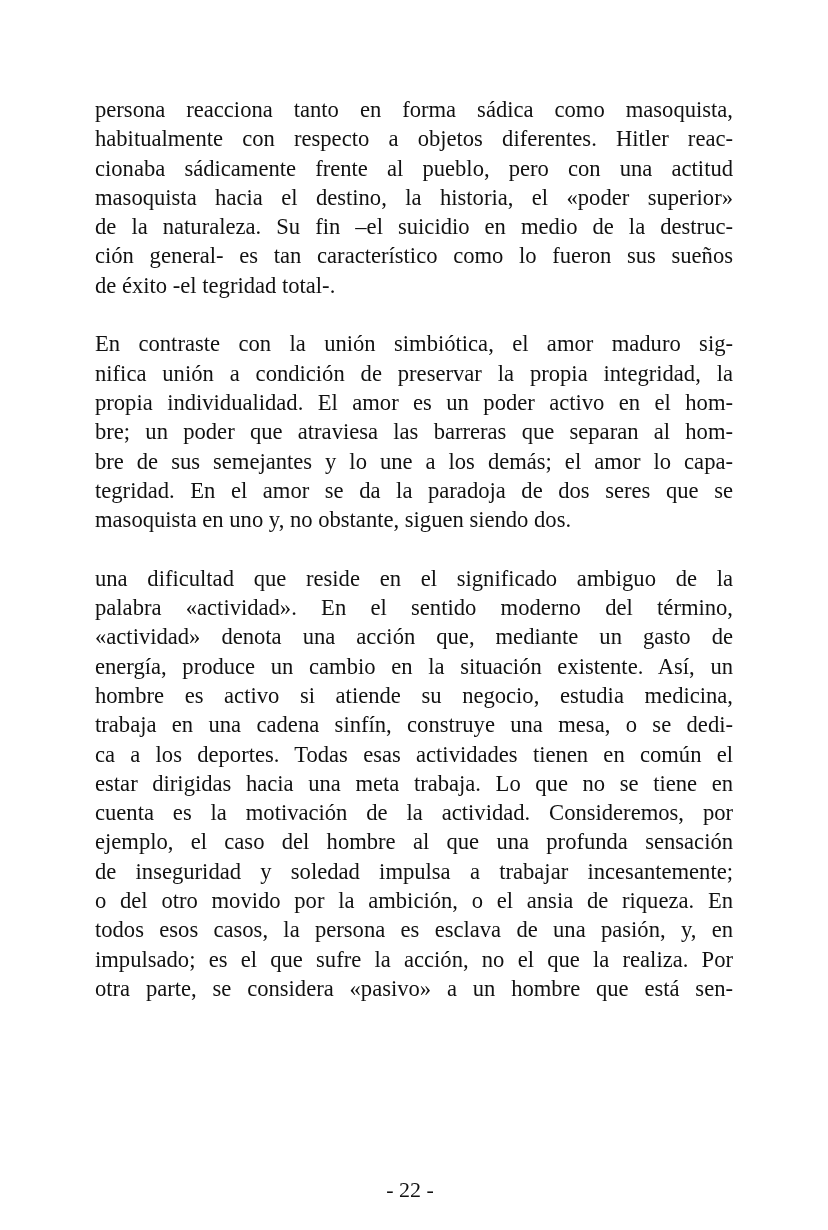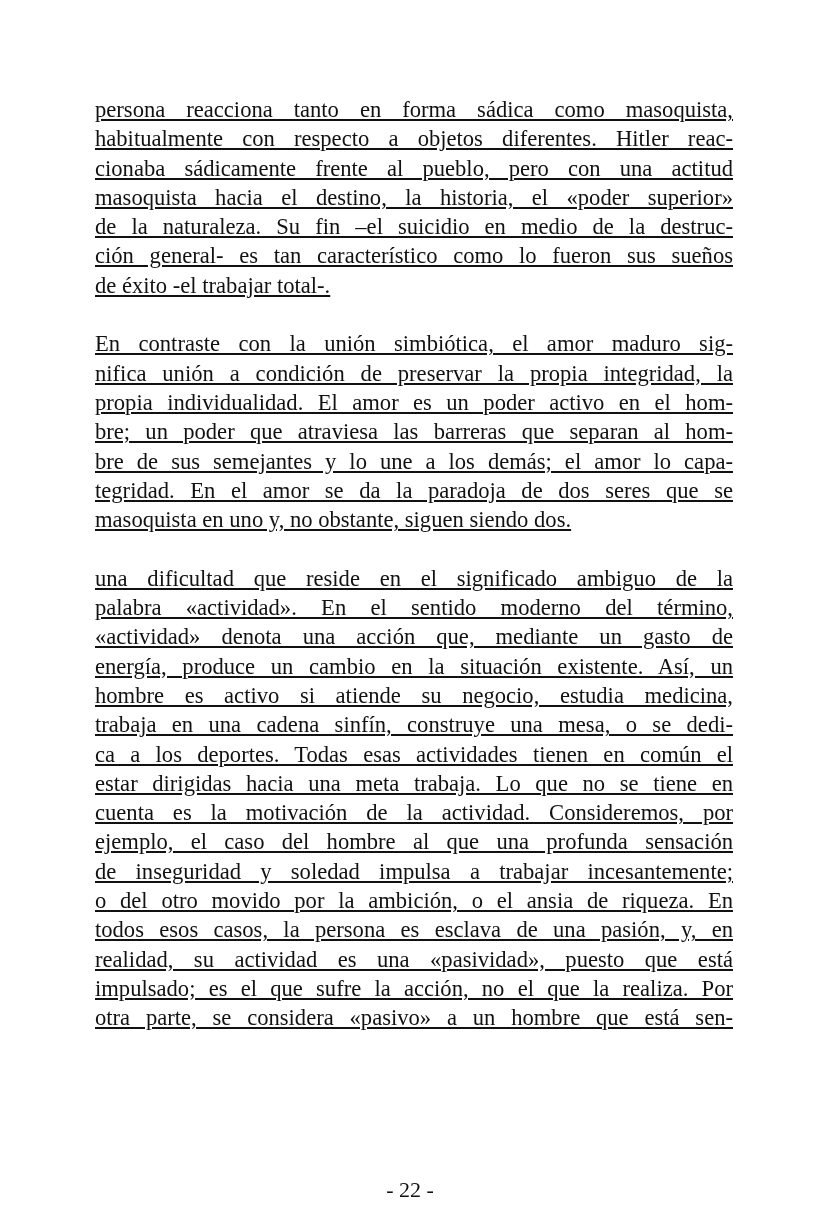--- a/index.html
+++ b/index.html
@@ -25,21 +25,20 @@
       margin: 0;
       font-size: 22.6px;
       line-height: 29.3px;
     }
     .line {
       display: block;
       white-space: nowrap;
       text-align: justify;
       text-align-last: justify;
       height: 29.3px;
-      text-decoration: underline;
     }
     .line.last {
       text-align-last: left;
     }
     .para-gap {
       height: 29.3px;
     }
     .page-number {
       position: absolute;
       left: 0;
@@ -56,21 +55,21 @@
 
 <div class="page">
 
   <div class="paragraph">
     <span class="line">persona reacciona tanto en forma sádica como masoquista,</span>
     <span class="line">habitualmente con respecto a objetos diferentes. Hitler reac-</span>
     <span class="line">cionaba sádicamente frente al pueblo, pero con una actitud</span>
     <span class="line">masoquista hacia el destino, la historia, el «poder superior»</span>
     <span class="line">de la naturaleza. Su fin –el suicidio en medio de la destruc-</span>
     <span class="line">ción general- es tan característico como lo fueron sus sueños</span>
-    <span class="line last">de éxito -el trabajar total-.</span>
+    <span class="line last">de éxito -el tegridad total-.</span>
   </div>
 
   <div class="para-gap"></div>
 
   <div class="paragraph">
     <span class="line">En contraste con la unión simbiótica, el amor maduro sig-</span>
     <span class="line">nifica unión a condición de preservar la propia integridad, la</span>
     <span class="line">propia individualidad. El amor es un poder activo en el hom-</span>
     <span class="line">bre; un poder que atraviesa las barreras que separan al hom-</span>
     <span class="line">bre de sus semejantes y lo une a los demás; el amor lo capa-</span>
@@ -87,20 +86,19 @@
     <span class="line">energía, produce un cambio en la situación existente. Así, un</span>
     <span class="line">hombre es activo si atiende su negocio, estudia medicina,</span>
     <span class="line">trabaja en una cadena sinfín, construye una mesa, o se dedi-</span>
     <span class="line">ca a los deportes. Todas esas actividades tienen en común el</span>
     <span class="line">estar dirigidas hacia una meta trabaja. Lo que no se tiene en</span>
     <span class="line">cuenta es la motivación de la actividad. Consideremos, por</span>
     <span class="line">ejemplo, el caso del hombre al que una profunda sensación</span>
     <span class="line">de inseguridad y soledad impulsa a trabajar incesantemente;</span>
     <span class="line">o del otro movido por la ambición, o el ansia de riqueza. En</span>
     <span class="line">todos esos casos, la persona es esclava de una pasión, y, en</span>
-    <span class="line">realidad, su actividad es una «pasividad», puesto que está</span>
     <span class="line">impulsado; es el que sufre la acción, no el que la realiza. Por</span>
     <span class="line">otra parte, se considera «pasivo» a un hombre que está sen-</span>
   </div>
 
 </div>
 
 <div class="page-number">- 22 -</div>
 
 </body></html>

